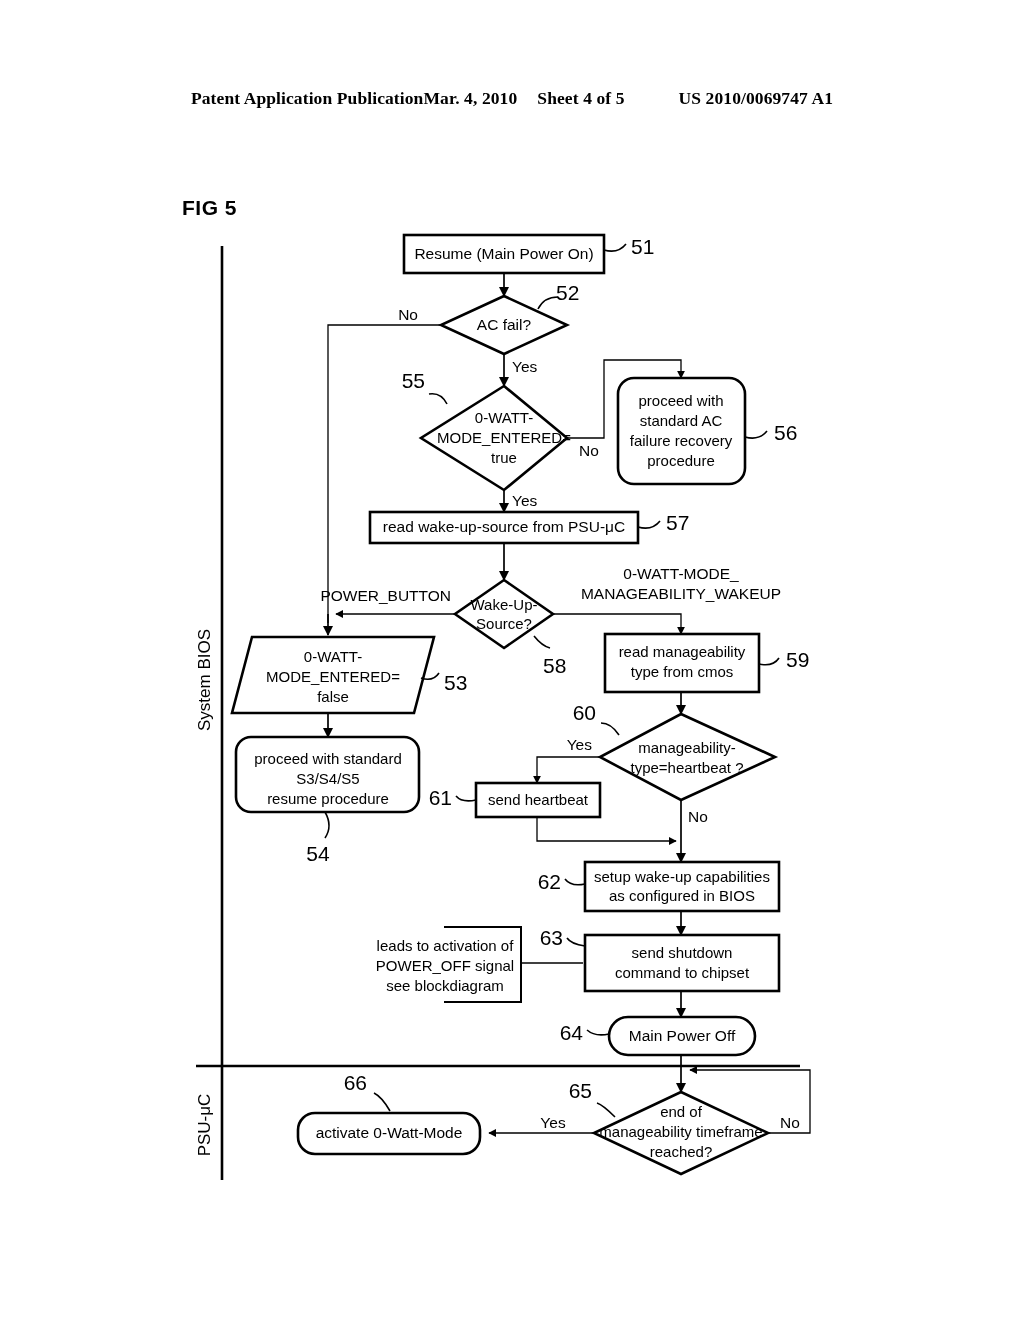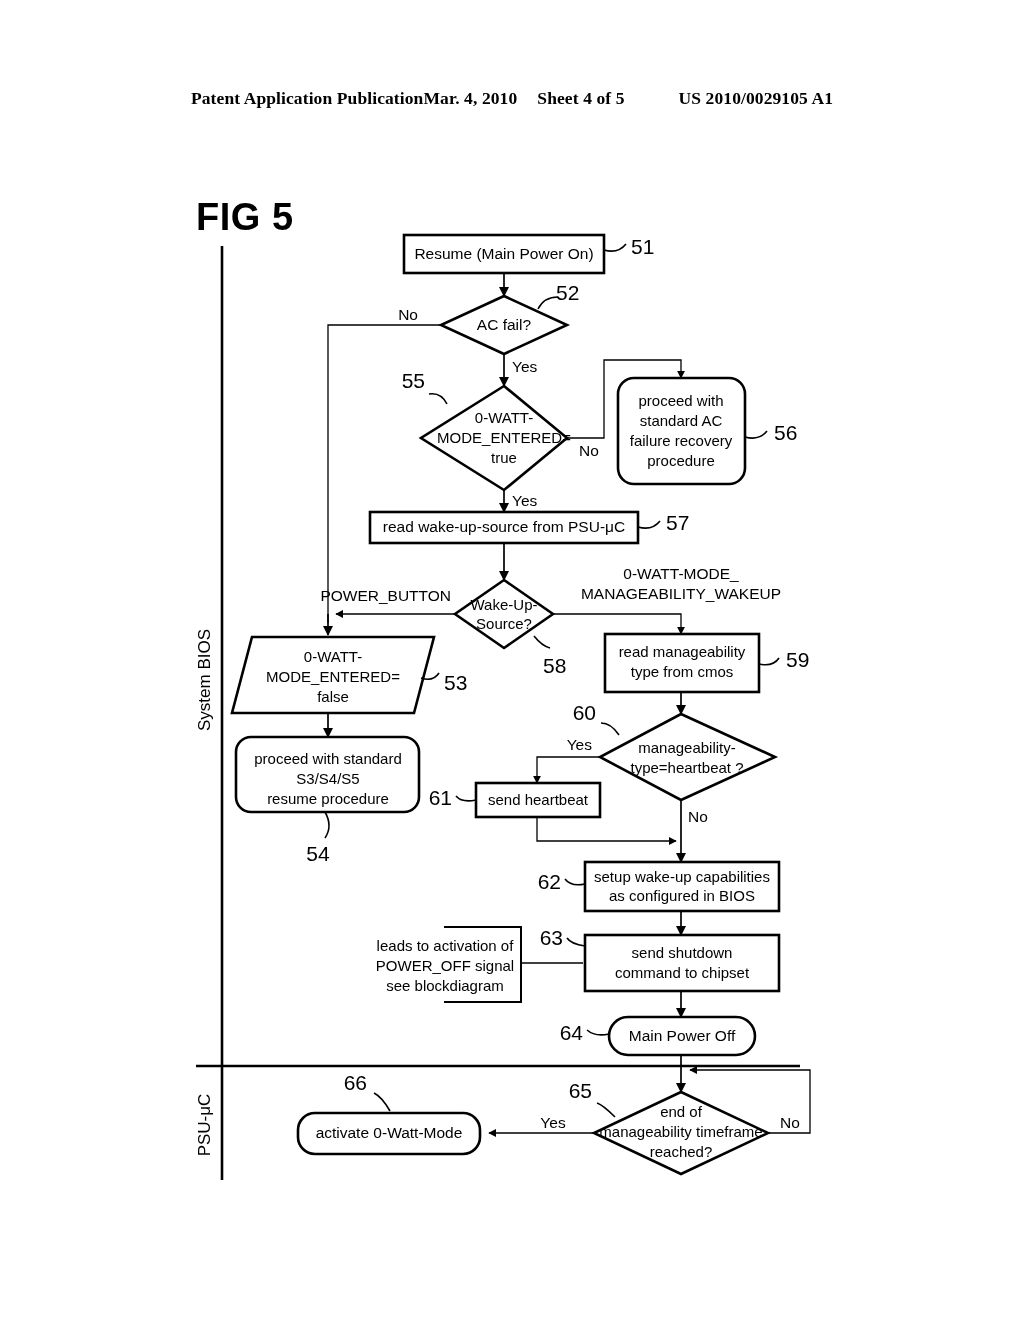--- a/index.html
+++ b/index.html
@@ -32,23 +32,23 @@
     white-space: nowrap;
   }
   #page-header .hdr-pub { }
   #page-header .hdr-date { }
   #page-header .hdr-sheet { margin-left: 20px; }
   #page-header .hdr-num { margin-left: 54px; }
 
   
   #fig-label {
     position: absolute;
-    left: 196px;
+    left: 182px;
     top: 196px;
-    font-size: 38px;
+    font-size: 21px;
     font-weight: bold;
     letter-spacing: 0.5px;
   }
 
   
   #flow-svg {
     position: absolute;
     left: 0;
     top: 0;
     width: 1024px;
@@ -108,21 +108,21 @@
     stroke-width: 1.6;
   }
 </style>
 </head>
 <body>
 
 <div id="page-header">
   <span class="hdr-pub">Patent Application Publication</span>
   <span class="hdr-date">Mar. 4, 2010</span>
   <span class="hdr-sheet">Sheet 4 of 5</span>
-  <span class="hdr-num">US 2010/0029105 A1</span>
+  <span class="hdr-num">US 2010/0069747 A1</span>
 </div>
 
 <div id="fig-label">FIG 5</div>
 
 <svg id="flow-svg" viewBox="0 0 1024 1320">
   <defs>
     <marker id="arrow" viewBox="0 0 10 10" refX="9" refY="5" markerWidth="6" markerHeight="6" orient="auto-start-reverse">
       <path d="M 0 0 L 10 5 L 0 10 z" fill="#000"></path>
     </marker>
   </defs>

